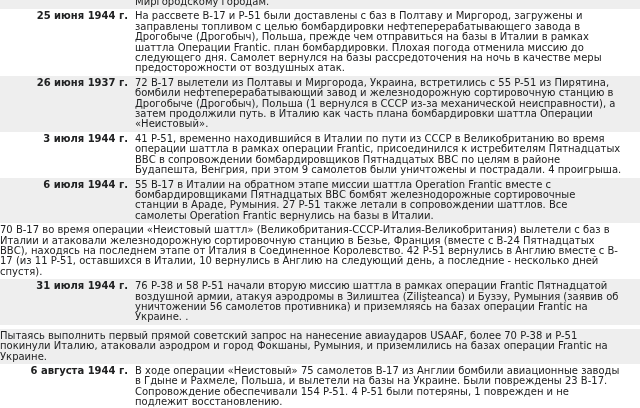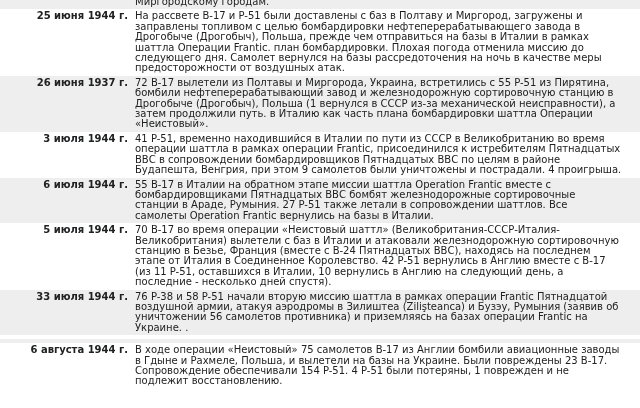--- a/index.html
+++ b/index.html
@@ -60,28 +60,28 @@
     </div>
     <div class="row">
       <div class="cell-date">3 июля 1944 г.</div>
       <div class="cell-text">41 P-51, временно находившийся в Италии по пути из СССР в Великобританию во время операции шаттла в рамках операции Frantic, присоединился к истребителям Пятнадцатых ВВС в сопровождении бомбардировщиков Пятнадцатых ВВС по целям в районе Будапешта, Венгрия, при этом 9 самолетов были уничтожены и пострадали. 4 проигрыша.</div>
     </div>
     <div class="row shaded">
       <div class="cell-date">6 июля 1944 г.</div>
       <div class="cell-text">55 B-17 в Италии на обратном этапе миссии шаттла Operation Frantic вместе с бомбардировщиками Пятнадцатых ВВС бомбят железнодорожные сортировочные станции в Араде, Румыния. 27 P-51 также летали в сопровождении шаттлов. Все самолеты Operation Frantic вернулись на базы в Италии.</div>
     </div>
     <div class="row">
-      <div class="cell-date">5 июля 1944 г.</div>
       <div class="cell-text">70 B-17 во время операции «Неистовый шаттл» (Великобритания-СССР-Италия-Великобритания) вылетели с баз в Италии и атаковали железнодорожную сортировочную станцию в Безье, Франция (вместе с B-24 Пятнадцатых ВВС), находясь на последнем этапе от Италия в Соединенное Королевство. 42 P-51 вернулись в Англию вместе с B-17 (из 11 P-51, оставшихся в Италии, 10 вернулись в Англию на следующий день, а последние - несколько дней спустя).</div>
     </div>
     <div class="row shaded">
-      <div class="cell-date">33 июля 1944 г.</div>
+      <div class="cell-date">31 июля 1944 г.</div>
       <div class="cell-text">76 P-38 и 58 P-51 начали вторую миссию шаттла в рамках операции Frantic Пятнадцатой воздушной армии, атакуя аэродромы в Зилиштеа (Zilişteanca) и Бузэу, Румыния (заявив об уничтожении 56 самолетов противника) и приземляясь на базах операции Frantic на Украине. .</div>
     </div>
     <div class="row">
     </div>
     <div class="row shaded">
+      <div class="cell-text">Пытаясь выполнить первый прямой советский запрос на нанесение авиаударов USAAF, более 70 P-38 и P-51 покинули Италию, атаковали аэродром и город Фокшаны, Румыния, и приземлились на базах операции Frantic на Украине.</div>
     </div>
     <div class="row">
       <div class="cell-date">6 августа 1944 г.</div>
       <div class="cell-text">В ходе операции «Неистовый» 75 самолетов B-17 из Англии бомбили авиационные заводы в Гдыне и Рахмеле, Польша, и вылетели на базы на Украине. Были повреждены 23 B-17. Сопровождение обеспечивали 154 P-51. 4 P-51 были потеряны, 1 поврежден и не подлежит восстановлению.</div>
     </div>
   </div>
 
 </body></html>

